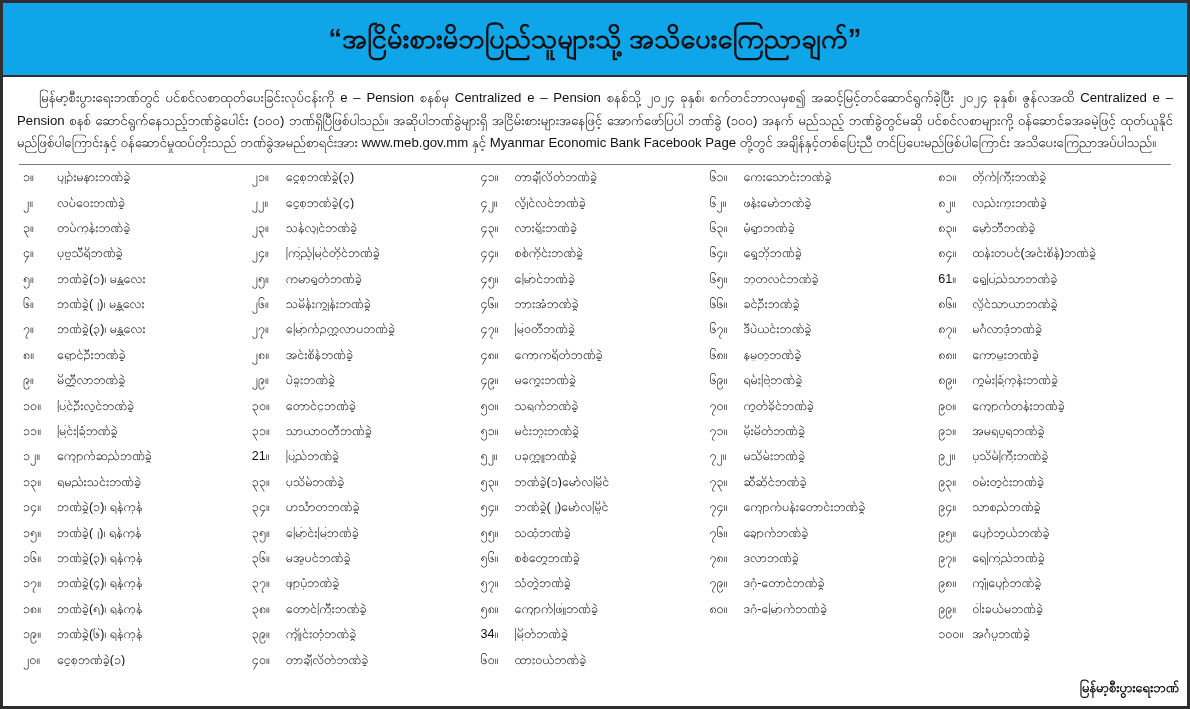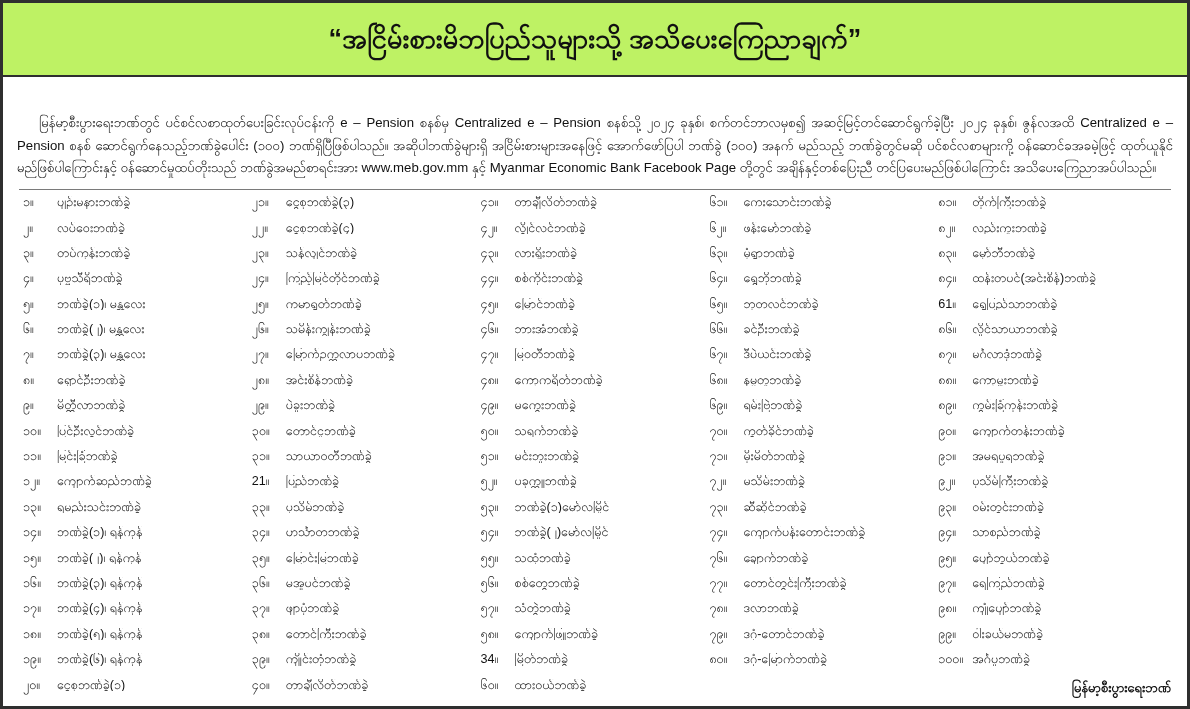--- a/index.html
+++ b/index.html
@@ -16,21 +16,21 @@
   .page {
     position: relative;
     width: 1190px;
     height: 709px;
     box-sizing: border-box;
     background: #ffffff;
     border: 3px solid #2f2f2f;
     overflow: hidden;
   }
   .title-bar {
-    background: #bef264;
+    background: #0ea5e9;
     border-bottom: 2px solid #2f2f2f;
     height: 72px;
     display: flex;
     align-items: center;
     justify-content: center;
   }
   .title-text {
     font-size: 27px;
     font-weight: bold;
     color: #111;
@@ -40,21 +40,20 @@
   }
   .body-wrap {
     padding: 10px 14px 4px 14px;
   }
   .intro {
     font-size: 13.2px;
     line-height: 1.72;
     text-align: justify;
     color: #111;
     text-indent: 22px;
-    margin-top: 25px;
   }
   .divider {
     border: none;
     border-top: 1px solid #7a7a7a;
     margin: 9px 2px 6px 2px;
   }
   .columns {
     display: flex;
     gap: 0px;
     padding: 0 6px;
@@ -78,21 +77,21 @@
     text-align: left;
     color: #111;
   }
   .nm {
     color: #111;
     overflow: hidden;
     text-overflow: ellipsis;
   }
   .footer {
     position: absolute;
-    right: 16px;
+    right: 8px;
     bottom: 8px;
     font-size: 13px;
     font-weight: bold;
     color: #111;
   }
 </style>
 </head>
 <body>
 
 <div class="page">
@@ -408,24 +407,20 @@
           </div>
           <div class="row">
             <span class="num">၇၄။</span>
             <span class="nm">ကျောက်ပန်းတောင်းဘဏ်ခွဲ</span>
           </div>
           <div class="row">
             <span class="num">၇၆။</span>
             <span class="nm">ချောက်ဘဏ်ခွဲ</span>
           </div>
           <div class="row">
-            <span class="num">၇၇။</span>
-            <span class="nm">တောင်တွင်းကြီးဘဏ်ခွဲ</span>
-          </div>
-          <div class="row">
             <span class="num">၇၈။</span>
             <span class="nm">ဒလာဘဏ်ခွဲ</span>
           </div>
           <div class="row">
             <span class="num">၇၉။</span>
             <span class="nm">ဒဂုံ-တောင်ဘဏ်ခွဲ</span>
           </div>
           <div class="row">
             <span class="num">၈၀။</span>
             <span class="nm">ဒဂုံ-မြောက်ဘဏ်ခွဲ</span>

